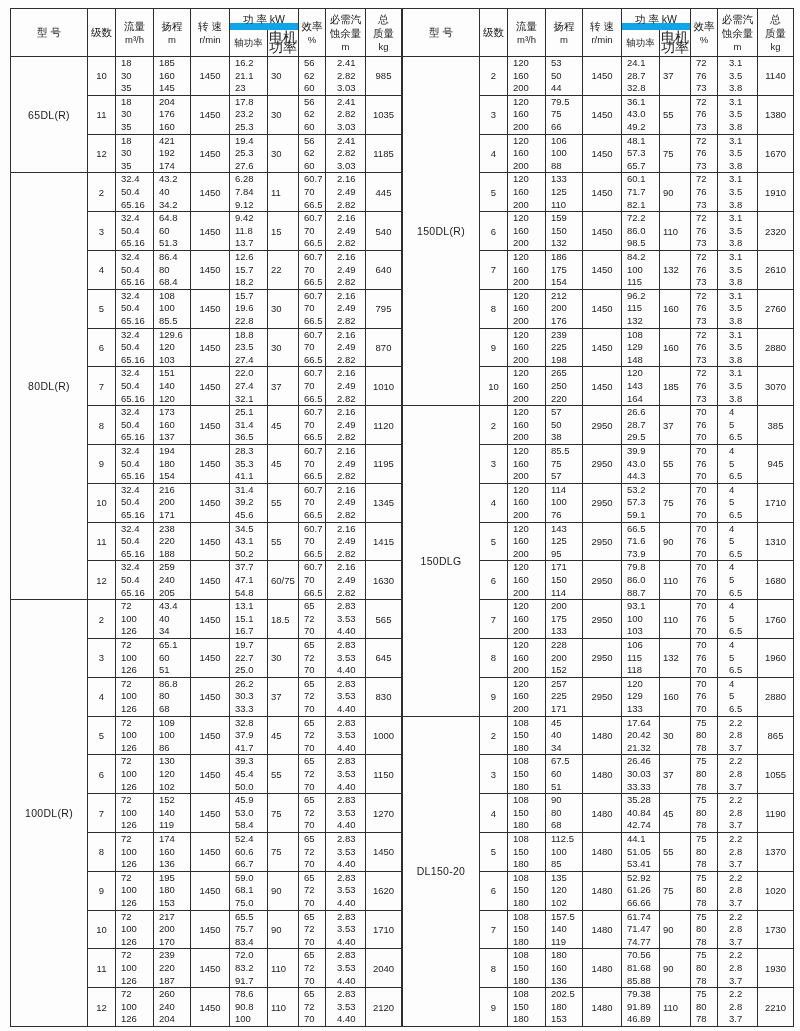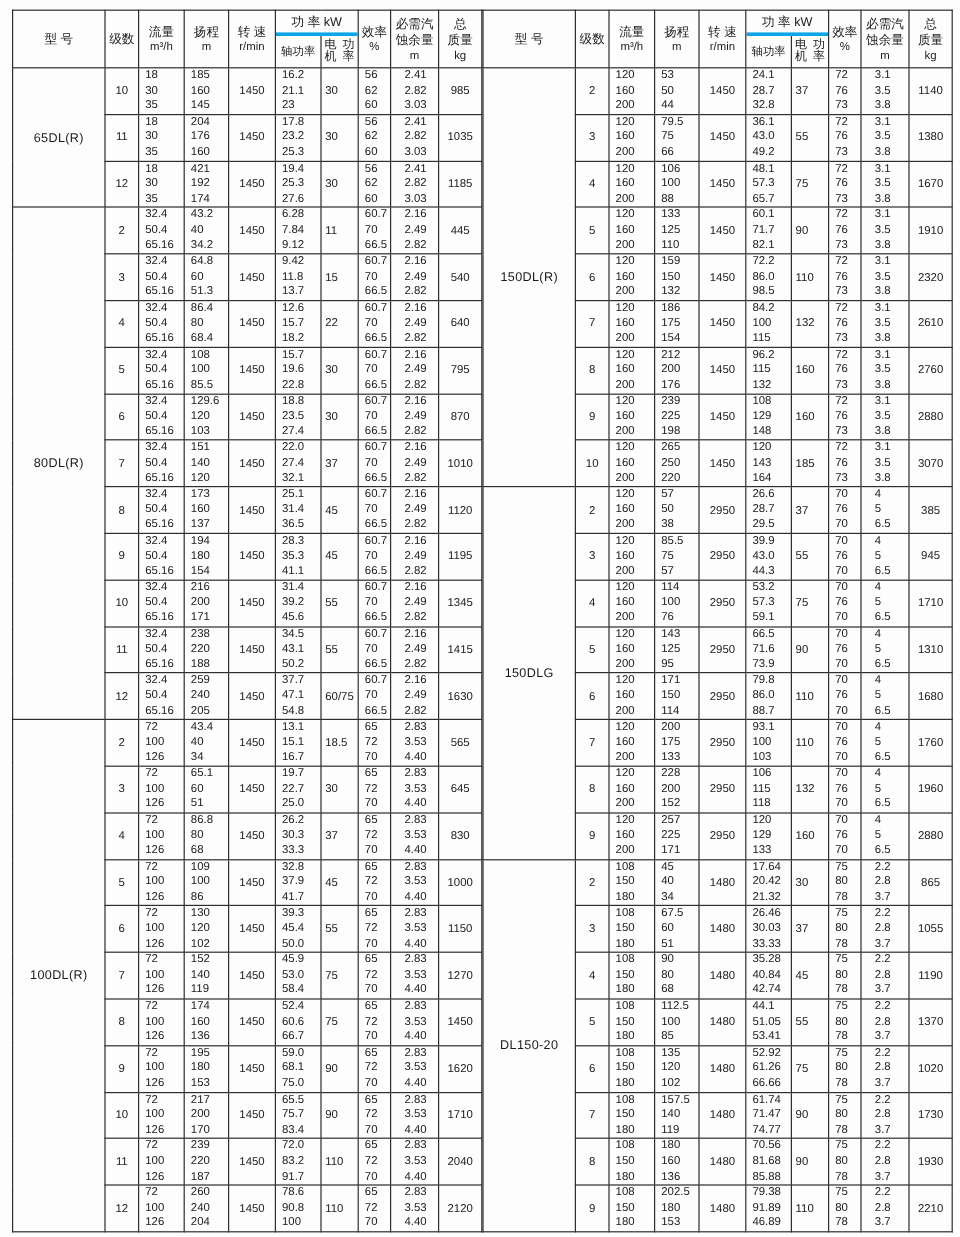--- a/index.html
+++ b/index.html
@@ -9,26 +9,26 @@
   table.pump-table{border-collapse:collapse;table-layout:fixed;width:391px;border:1.5px solid #222;}
   th,td{border:1px solid #2e2e2e;font-weight:normal;font-size:9.5px;overflow:hidden;
     vertical-align:middle;padding:0;}
   thead tr{height:48px;}
   tbody tr{height:38.8px;}
   th{font-size:10.5px;}
   .stack{display:flex;flex-direction:column;justify-content:space-between;height:100%;
     padding:4px 0;align-items:center;}
   .stack .unit{font-size:9.5px;}
   th.pwr{padding:0;}
-  .pwr-top{height:21px;line-height:21px;text-align:center;border-bottom:3px solid #0ea5e9;}
+  .pwr-top{height:21px;line-height:21px;text-align:center;border-bottom:7px solid #0ea5e9;}
   .pwr-bot{display:flex;height:26px;}
   .pwr-bot .shaft-h{flex:0 0 38px;display:flex;align-items:center;justify-content:center;
     border-right:1px solid #2e2e2e;font-size:9.5px;text-align:center;}
-  .pwr-bot .motor-h{flex:1;display:flex;flex-direction:row;align-items:center;
-    justify-content:center;font-size:10px;line-height:10.5px;font-family:Liberation Serif, serif;}
+  .pwr-bot .motor-h{flex:1;display:flex;flex-direction:column;align-items:center;
+    justify-content:center;font-size:14px;line-height:10.5px;font-family:Liberation Serif, serif;}
   td.model{text-align:center;font-size:10.5px;letter-spacing:.3px;}
   td.ctr{text-align:center;}
   td.lft div{padding-left:5px;line-height:12.6px;text-align:left;}
   td.npshc div{padding-left:11px;line-height:12.6px;text-align:left;}
   td.mot{padding-left:3px;text-align:left;}
 </style>
 </head>
 <body>
 
 <div class="page">

